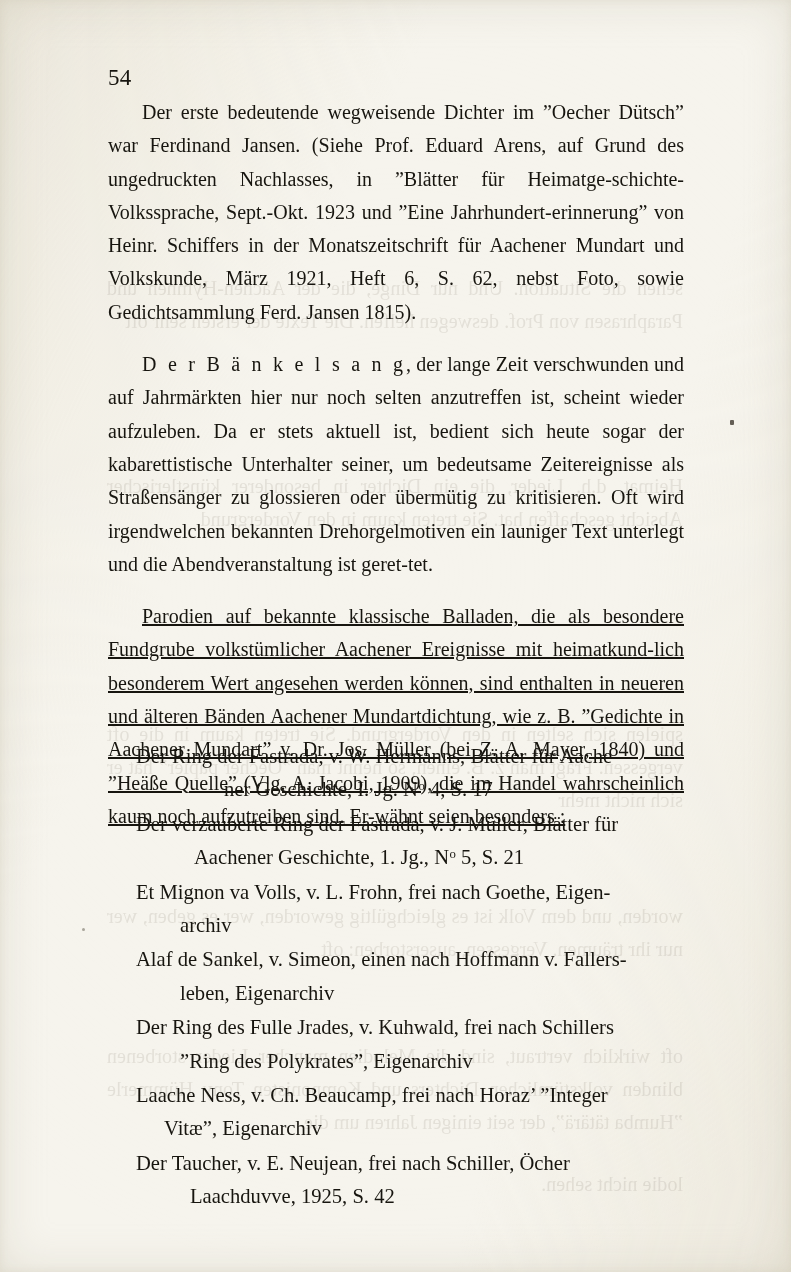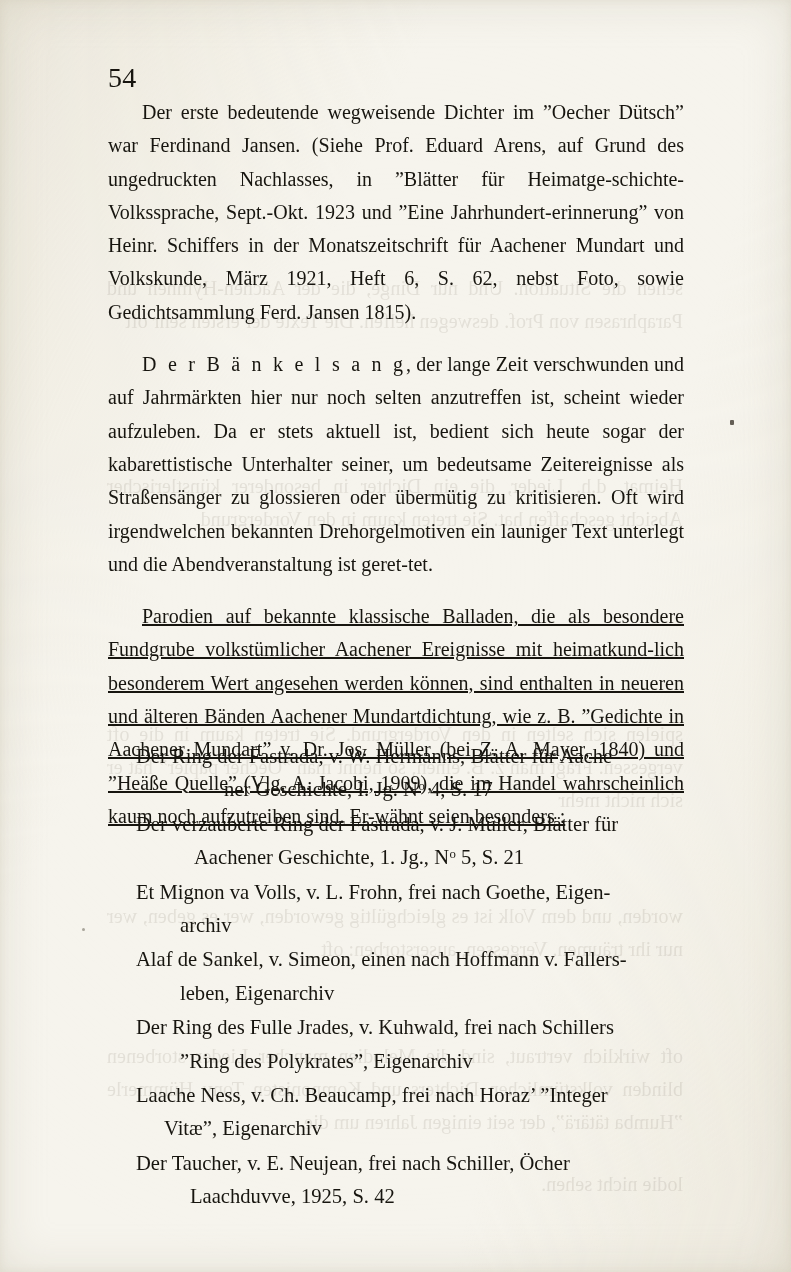--- a/index.html
+++ b/index.html
@@ -61,21 +61,21 @@
   .content {
     position: absolute;
     left: 108px;
     top: 0;
     width: 576px;
   }
   .folio {
     position: absolute;
     left: 0;
     top: 65px;
-    font-size: 28px;
+    font-size: 23px;
     line-height: 26px;
     letter-spacing: .2px;
   }
   .body-block {
     position: absolute;
     left: 0;
     top: 96px;
     width: 576px;
   }
   p.para {

